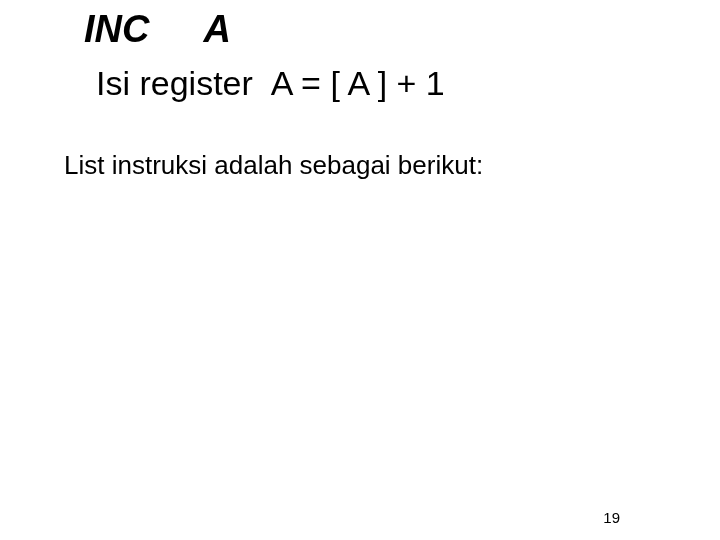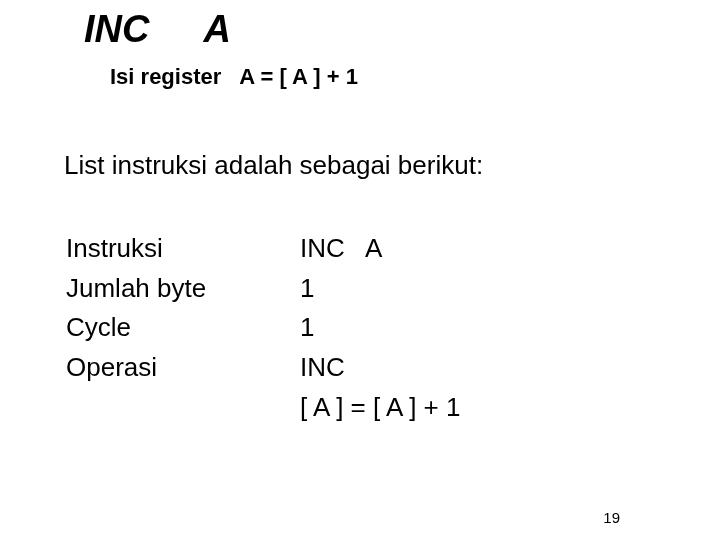--- a/index.html
+++ b/index.html
@@ -24,23 +24,23 @@
     left: 84px;
     font-size: 38px;
     font-weight: bold;
     font-style: italic;
     letter-spacing: 0px;
   }
   .title .gap { display: inline-block; width: 54px; }
   .subtitle {
     position: absolute;
     top: 64px;
-    left: 110px;
-    font-size: 22px;
-    font-weight: bold;
+    left: 96px;
+    font-size: 34px;
+    font-weight: normal;
   }
   .subtitle .subgap { display: inline-block; width: 18px; }
   .listlabel {
     position: absolute;
     top: 150px;
     left: 64px;
     font-size: 26px;
     text-align: right;
   }
   .props {
@@ -67,39 +67,15 @@
   <div class="title">
     <span>INC</span><span class="gap"></span><span>A</span>
   </div>
 
   <div class="subtitle">
     <span>Isi register</span><span class="subgap"></span><span>A = [ A ] + 1</span>
   </div>
 
   <div class="listlabel">List instruksi adalah sebagai berikut:</div>
 
-  <table class="props">
-    <tbody>
-        <tr>
-      <td class="lcol">Instruksi</td>
-      <td style="white-space:pre;">INC   A</td>
-    </tr>
-    <tr>
-      <td class="lcol">Jumlah byte</td>
-      <td>1</td>
-    </tr>
-    <tr>
-      <td class="lcol">Cycle</td>
-      <td>1</td>
-    </tr>
-    <tr>
-      <td class="lcol">Operasi</td>
-      <td>INC</td>
-    </tr>
-    <tr>
-      <td class="lcol"></td>
-      <td>[ A ] = [ A ] + 1</td>
-    </tr>
-  </tbody>
-    </table>
 
   <div class="pagenum">19</div>
 </div>
 
 </body></html>

